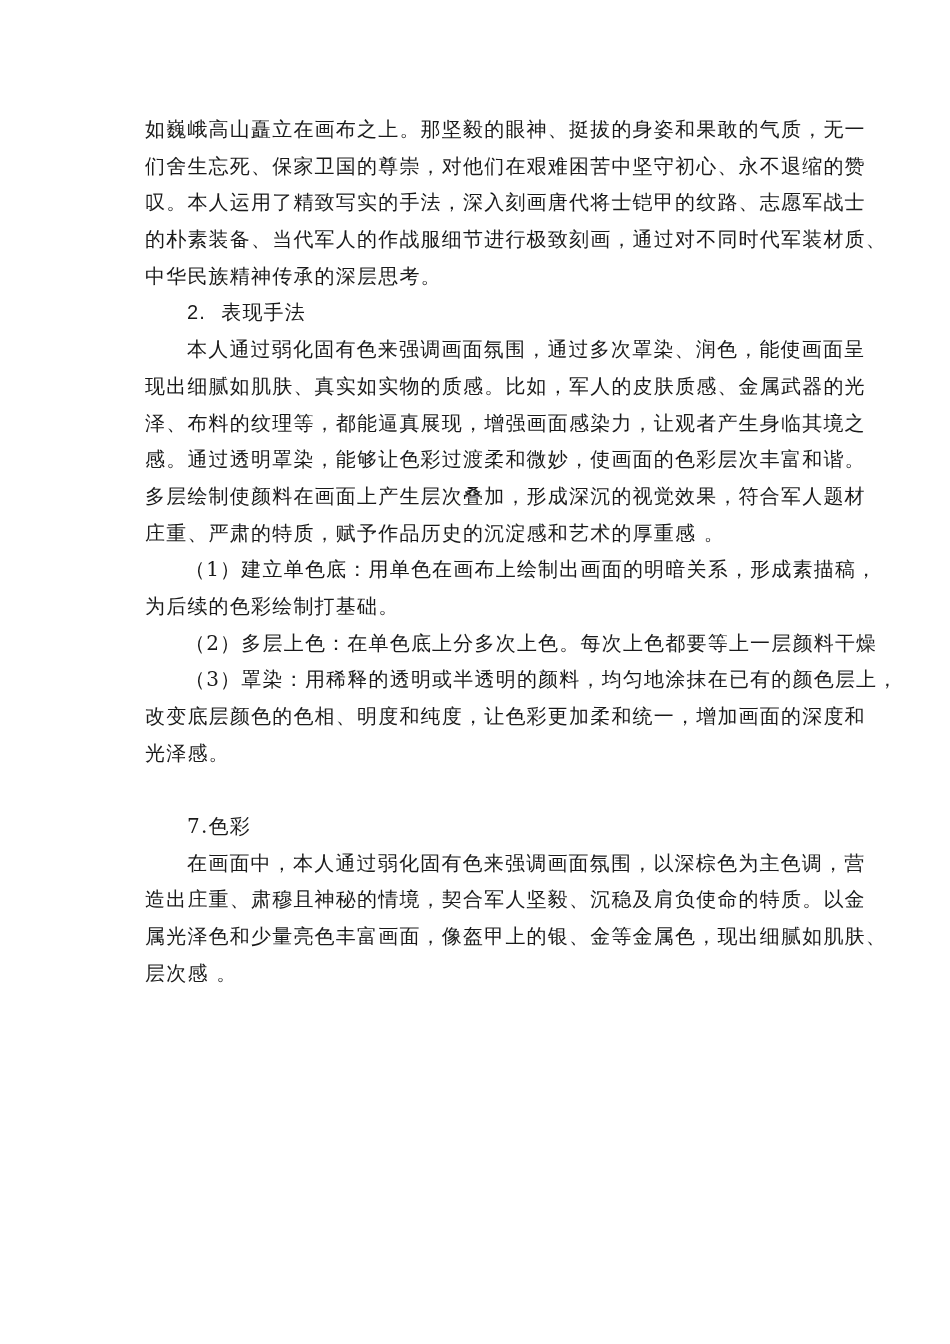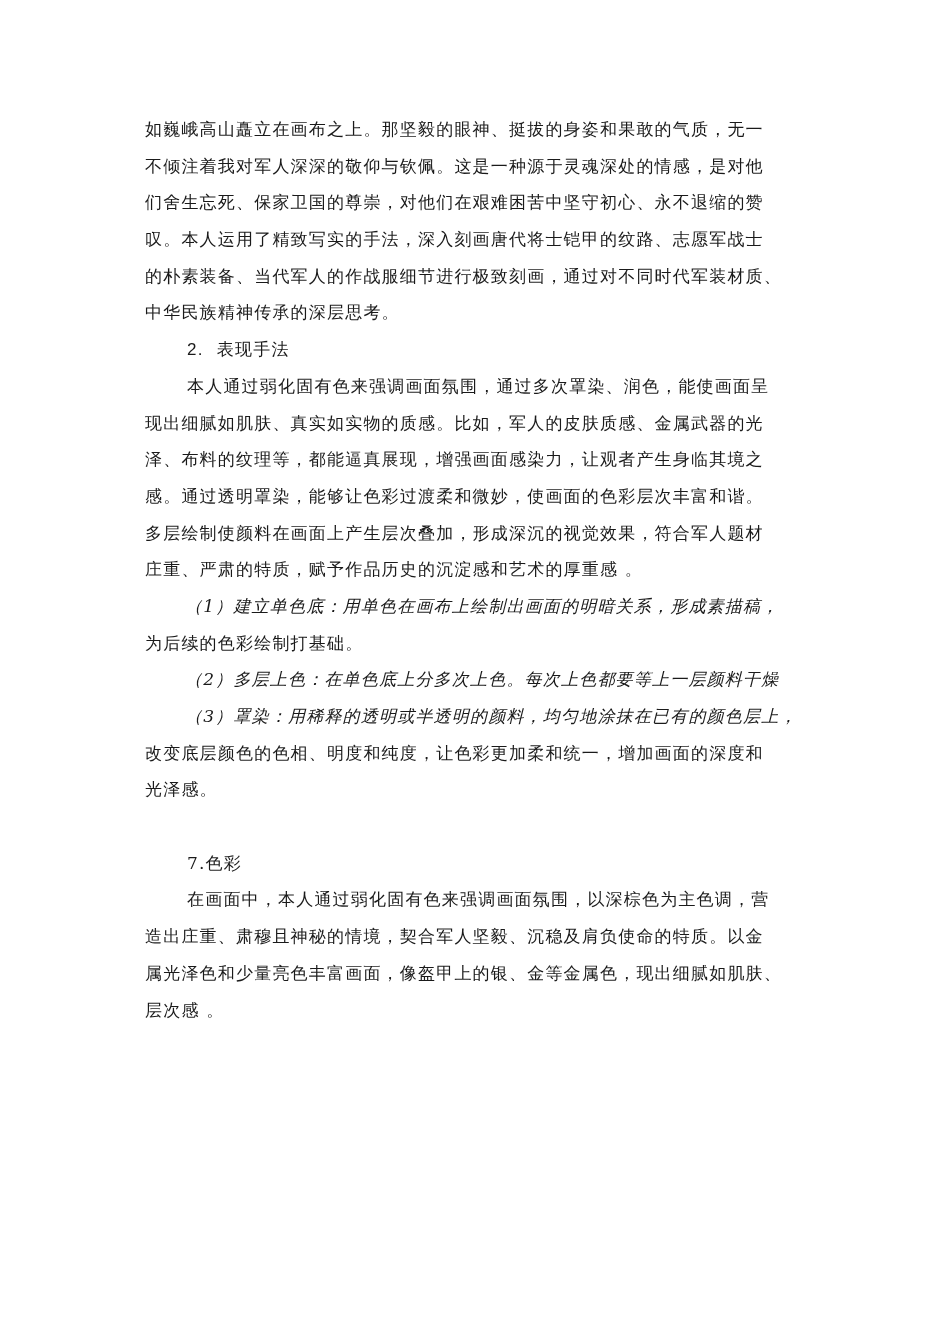--- a/index.html
+++ b/index.html
@@ -17,37 +17,36 @@
     }
     .page {
       position: absolute;
       left: 145px;
       top: 111px;
       width: 662px;
     }
     .line {
       height: 36.7px;
       line-height: 36.7px;
-      font-size: 17px;
+      font-size: 20px;
       white-space: nowrap;
       letter-spacing: 1.2px;
     }
     .indent { padding-left: 42px; }
-    .indent-sm { padding-left: 40px; font-style: italic; }
+    .indent-sm { padding-left: 40px; }
     .blank { height: 36.7px; }
     .sans { font-family: "Liberation Sans", "DejaVu Sans", sans-serif; }
   </style>
 </head>
 <body>
 
 <div class="page">
 
   <div>
     <div class="line">如巍峨高山矗立在画布之上。那坚毅的眼神、挺拔的身姿和果敢的气质，无一</div>
-    <div class="line">不倾注着我对军人深深的敬仰与钦佩。这是一种源于灵魂深处的情感，是对他</div>
     <div class="line">们舍生忘死、保家卫国的尊崇，对他们在艰难困苦中坚守初心、永不退缩的赞</div>
     <div class="line">叹。本人运用了精致写实的手法，深入刻画唐代将士铠甲的纹路、志愿军战士</div>
     <div class="line">的朴素装备、当代军人的作战服细节进行极致刻画，通过对不同时代军装材质、</div>
     <div class="line">中华民族精神传承的深层思考。</div>
   </div>
 
   <div>
     <div class="line indent">
       <span class="sans">2.</span>&nbsp;
       <span>表现手法</span>

